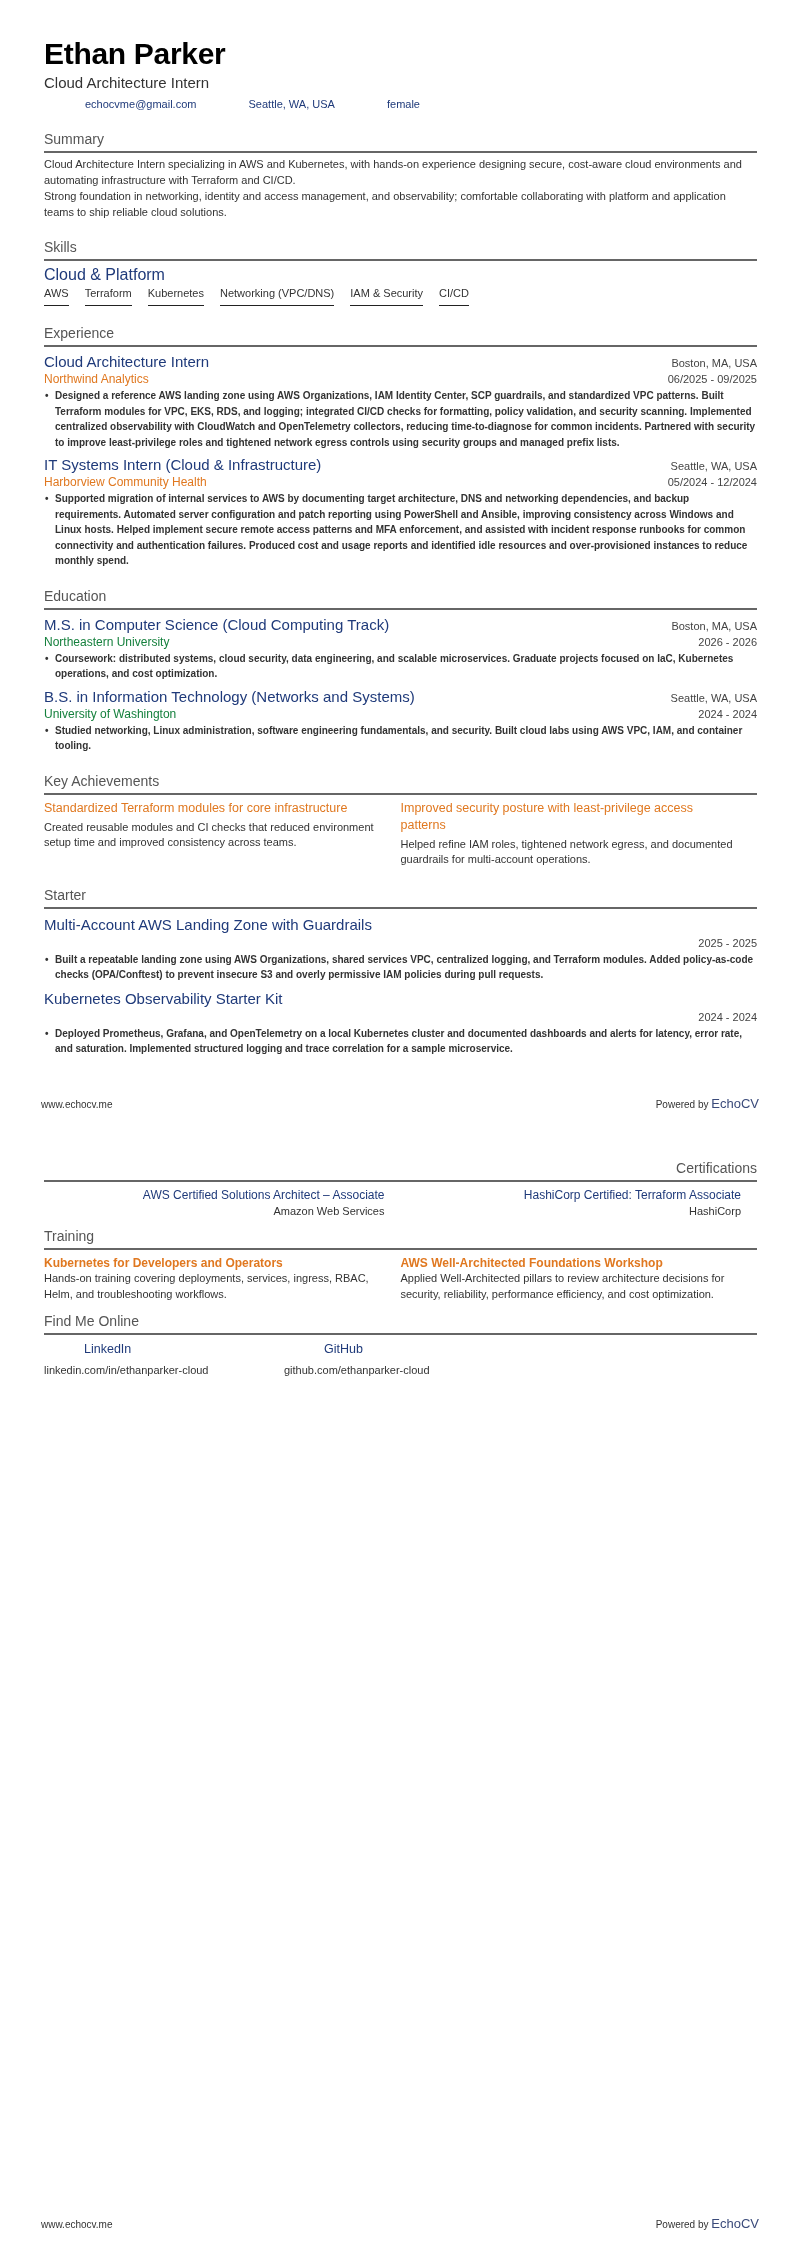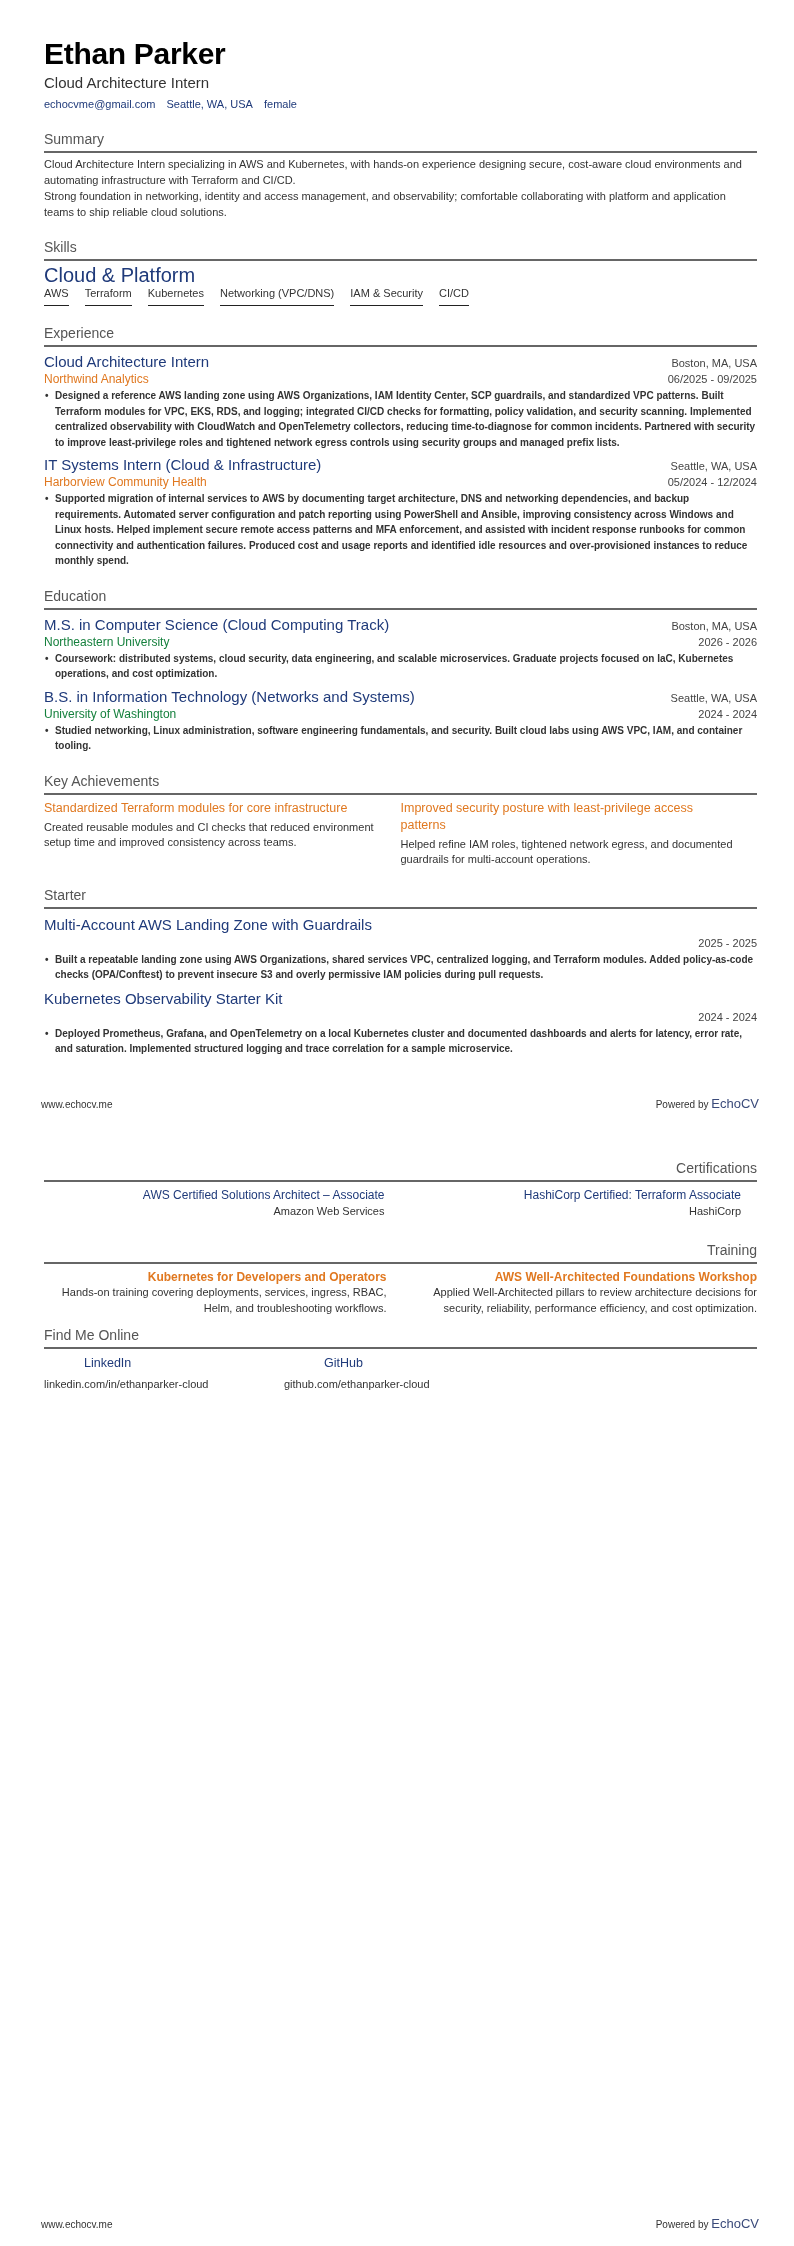--- a/index.html
+++ b/index.html
@@ -6,26 +6,26 @@
     html, body { width: 794px; background: #ffffff; }
     body { font-family: "Liberation Sans", "DejaVu Sans", sans-serif; color: #333; position: relative; height: 2246px; }
     .page { position: absolute; left: 3px; width: 794px; }
     .page1 { top: 0; height: 1123px; }
     .page2 { top: 1123px; height: 1123px; }
     .content { padding: 36px 40px 0 41px; }
     .page2 .content { padding-top: 40px; }
     .name { font-size: 30px; font-weight: bold; color: #000; line-height: 36px; letter-spacing: -0.3px; }
     .title { font-size: 15px; color: #333; line-height: 20px; margin-top: 1px; }
     .contacts { font-size: 11px; color: #1f3a7a; margin-top: 4px; line-height: 15px; }
-    .contacts span { margin-right: 8px; }
+    .contacts span { margin-right: 8px; margin-left: 41px; }
     .section { margin-top: 18px; }
     .section-title { font-size: 14px; color: #555; line-height: 18px; padding-bottom: 3px; border-bottom: 2px solid #666; }
     .summary p { font-size: 11px; color: #333; line-height: 15.5px; margin-top: 4px; }
     .summary p + p { margin-top: 1px; }
-    .skill-group { font-size: 20px; color: #1f3a7a; margin-top: 5px; line-height: 18px; }
+    .skill-group { font-size: 16px; color: #1f3a7a; margin-top: 5px; line-height: 18px; }
     .skills { display: flex; margin-top: 2px; }
     .skill { font-size: 11px; color: #333; padding-bottom: 4px; border-bottom: 1.5px solid #222; margin-right: 16px; line-height: 15px; }
     .entry { margin-top: 5px; }
     .row { display: flex; justify-content: space-between; align-items: baseline; }
     .entry-title { font-size: 15px; color: #1f3a7a; line-height: 19px; }
     .loc, .date { font-size: 11px; color: #444; }
     .org { font-size: 12px; color: #e07820; line-height: 16px; }
     .org.dark { color: #15803d; }
     .bullet { font-size: 10px; color: #333; line-height: 15.5px; padding-left: 11px; position: relative; margin-top: 1px; font-weight: bold; }
     .bullet::before { content: "\2022"; position: absolute; left: 1px; top: 0; }
@@ -178,21 +178,21 @@
           <div class="cert-title">AWS Certified Solutions Architect – Associate</div>
           <div class="cert-issuer">Amazon Web Services</div>
         </div>
         <div class="col">
           <div class="cert-title">HashiCorp Certified: Terraform Associate</div>
           <div class="cert-issuer">HashiCorp</div>
         </div>
       </div>
     </section>
 
-    <section class="section" style="margin-top:22px;text-align:right;">
+    <section class="section" style="margin-top:8px;">
       <div class="section-title">Training</div>
       <div class="two-col">
         <div class="col" style="padding-right:14px;">
           <div class="train-title">Kubernetes for Developers and Operators</div>
           <div class="train-desc">Hands-on training covering deployments, services, ingress, RBAC, Helm, and troubleshooting workflows.</div>
         </div>
         <div class="col" style="padding-right:0;">
           <div class="train-title">AWS Well-Architected Foundations Workshop</div>
           <div class="train-desc">Applied Well-Architected pillars to review architecture decisions for security, reliability, performance efficiency, and cost optimization.</div>
         </div>

